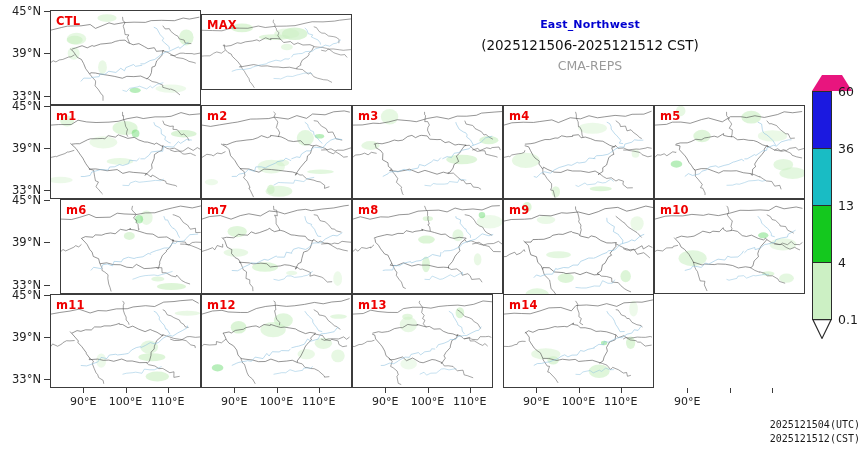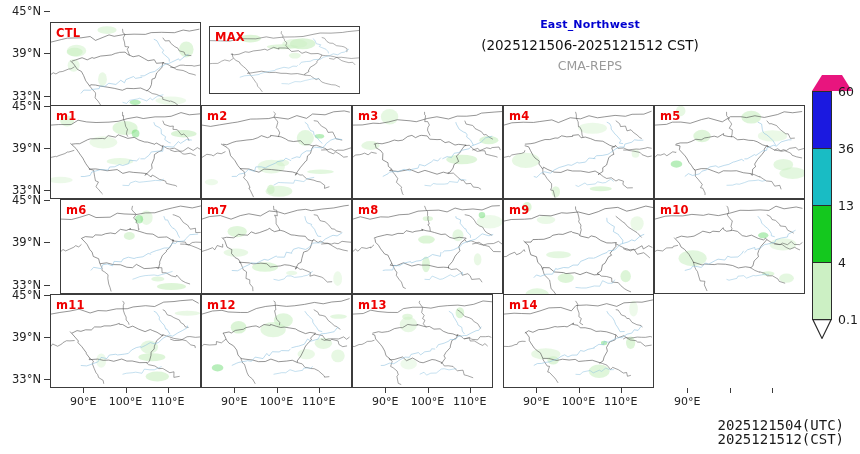--- a/index.html
+++ b/index.html
@@ -43,37 +43,37 @@
   .cb-seg{position:absolute;left:0;width:20px;box-sizing:border-box;
           border-left:1.2px solid #2b2b2b;border-right:1.2px solid #2b2b2b;}
   .cb-div{position:absolute;left:0;width:20px;height:0;border-top:1.3px solid #2b2b2b;}
   .cb-lab{position:absolute;left:26px;font-size:12.5px;color:#1a1a1a;
           transform:translateY(-50%);white-space:nowrap;}
   .cb-arrow{position:absolute;left:0;width:20px;height:0;}
 
   
   .foot-left{position:absolute;left:48px;top:418px;font-size:11.5px;line-height:14px;
              font-family:"DejaVu Sans Mono","Liberation Mono",monospace;color:#1a1a1a;white-space:pre;}
-  .foot-right{position:absolute;right:16px;top:418px;font-size:14px;line-height:14px;
+  .foot-right{position:absolute;right:0;top:418px;font-size:10px;line-height:14px;
               font-family:"DejaVu Sans Mono","Liberation Mono",monospace;color:#1a1a1a;
               text-align:right;white-space:pre;}
 </style>
 </head>
 <body>
 
 <div class="root">
 
   <div class="title-block">
     <div class="title-main">East_Northwest</div>
     <div class="title-period">(2025121506-2025121512 CST)</div>
     <div class="title-model">CMA-REPS</div>
   </div>
 
   <div class="grid" id="grid">
-      <div class="panel framed" style="left: 0px; top: 0px; width: 151px; height: 94.5px; margin-top: 12px;">
+      <div class="panel framed" style="left: 0px; top: 0px; width: 151px; height: 94.5px;">
         <div class="mapwrap">
           <svg viewBox="0 0 200 126" preserveAspectRatio="none">
             <ellipse cx="181.6" cy="36.0" rx="9.8" ry="10.9" fill="#ccf0c4" opacity="0.61"></ellipse>
             <ellipse cx="69.1" cy="76.6" rx="5.9" ry="9.4" fill="#ccf0c4" opacity="0.44"></ellipse>
             <ellipse cx="34.3" cy="37.8" rx="13.0" ry="8.2" fill="#ccf0c4" opacity="0.49"></ellipse>
             <ellipse cx="31.8" cy="39.5" rx="10.8" ry="5.7" fill="#ccf0c4" opacity="0.62"></ellipse>
             <ellipse cx="30.4" cy="57.6" rx="8.0" ry="8.7" fill="#ccf0c4" opacity="0.43"></ellipse>
             <ellipse cx="160.9" cy="105.7" rx="20.6" ry="5.7" fill="#ccf0c4" opacity="0.35"></ellipse>
             <ellipse cx="75.2" cy="9.7" rx="12.9" ry="5.3" fill="#ccf0c4" opacity="0.52"></ellipse>
             <ellipse cx="113.0" cy="108.1" rx="7.4" ry="3.6" fill="#14c81e" opacity="0.30"></ellipse>
@@ -87,21 +87,21 @@
             <path d="M 0.0 70.0 L 3.0 67.8 L 6.6 69.4 L 11.0 66.7 L 15.8 66.0 L 23.9 62.6 L 26.9 62.5 L 31.6 59.6" fill="none" stroke="#4a4a4a" stroke-width="0.7"></path>
             <path d="M 160.0 60.0 L 165.2 61.1 L 173.1 57.5 L 177.5 57.4 L 180.7 57.9 L 189.4 58.0 L 192.0 58.8 L 201.4 57.1" fill="none" stroke="#4a4a4a" stroke-width="0.7"></path>
             <path d="M 40.0 96.0 L 44.0 91.4 L 53.1 91.6 L 54.4 90.6 L 64.6 89.4 L 65.8 85.8 L 72.4 86.3 L 77.6 82.1 L 87.1 83.7 L 93.7 78.0 L 98.6 81.5 L 100.5 77.1 L 110.7 72.9 L 113.5 75.4 L 122.4 73.9" fill="none" stroke="#8ec2e0" stroke-width="0.8"></path>
             <path d="M 120.0 72.0 L 125.1 72.0 L 132.9 67.6 L 139.3 66.0 L 144.8 61.8 L 146.9 59.9 L 155.5 55.1 L 157.5 55.4 L 161.4 53.6 L 171.3 48.8 L 172.8 51.0 L 179.7 45.4 L 184.5 42.6" fill="none" stroke="#8ec2e0" stroke-width="0.8"></path>
             <path d="M 138.0 22.0 L 142.2 24.2 L 145.9 31.1 L 146.7 32.4 L 151.1 37.1 L 149.4 40.4 L 152.1 43.0 L 158.6 48.7 L 158.8 52.6" fill="none" stroke="#8ec2e0" stroke-width="0.8"></path>
             <path d="M 96.0 108.0 L 101.5 109.6 L 105.3 105.4 L 117.0 103.3 L 118.3 102.3 L 128.5 106.1 L 133.3 102.2 L 135.9 104.7 L 142.7 99.8 L 150.8 97.7" fill="none" stroke="#8ec2e0" stroke-width="0.7"></path>
           </svg>
         </div>
         <div class="panel-label" style="color: rgb(238, 0, 0);">CTL</div>
       </div>
-      <div class="panel framed" style="left: 151px; top: 16px; width: 151px; height: 68px; margin-left: 8px;">
+      <div class="panel framed" style="left: 151px; top: 4px; width: 151px; height: 76px;">
         <div class="mapwrap">
           <svg viewBox="0 0 200 126" preserveAspectRatio="none">
             <ellipse cx="97.1" cy="37.7" rx="20.7" ry="4.9" fill="#ccf0c4" opacity="0.59"></ellipse>
             <ellipse cx="124.4" cy="32.0" rx="17.1" ry="10.7" fill="#ccf0c4" opacity="0.70"></ellipse>
             <ellipse cx="113.9" cy="54.6" rx="8.0" ry="5.5" fill="#ccf0c4" opacity="0.48"></ellipse>
             <ellipse cx="113.7" cy="31.8" rx="16.7" ry="8.7" fill="#ccf0c4" opacity="0.45"></ellipse>
             <ellipse cx="53.7" cy="22.0" rx="14.8" ry="7.4" fill="#ccf0c4" opacity="0.67"></ellipse>
             <path d="M 0.0 26.0 L 14.2 26.5 L 26.8 26.9 L 40.1 22.1 L 49.9 22.4 L 61.5 22.6 L 75.6 18.8 L 85.0 21.3 L 99.0 19.2 L 113.2 18.9 L 124.9 18.1 L 139.6 13.7 L 147.8 11.5 L 162.4 11.7 L 177.9 10.4 L 184.3 8.9 L 200.4 6.6" fill="none" stroke="#4a4a4a" stroke-width="0.8"></path>
             <path d="M 28.0 52.0 L 32.5 53.1 L 38.9 52.0 L 47.3 47.3 L 52.2 48.3 L 58.2 45.7 L 67.6 44.2 L 73.7 42.3 L 77.0 44.4 L 85.5 38.8 L 92.7 42.3 L 92.0 40.0 L 100.9 40.1 L 105.1 40.9 L 109.6 46.8 L 118.7 45.3 L 123.5 50.2 L 128.7 47.5 L 135.5 51.1 L 145.0 50.6 L 150.0 53.1 L 150.0 54.0 L 147.4 60.4 L 143.4 65.5 L 143.7 67.3 L 141.7 70.8 L 134.5 77.0 L 132.0 83.8 L 133.1 84.7 L 126.8 90.1 L 128.0 92.0 L 117.4 88.9 L 108.8 89.7 L 102.2 88.5 L 95.3 88.4 L 87.7 86.6 L 79.7 87.0 L 69.3 84.4 L 57.5 87.1 L 50.4 88.7 L 52.0 86.0 L 47.9 79.1 L 44.9 75.6 L 40.5 70.2 L 39.4 66.8 L 34.8 63.8 L 30.8 58.3 L 29.6 49.9" fill="none" stroke="#4a4a4a" stroke-width="0.8"></path>
             <path d="M 96.0 8.0 L 95.4 12.5 L 97.8 15.4 L 97.9 20.1 L 99.8 23.1 L 99.9 25.7 L 103.3 30.4 L 101.7 35.0 L 104.7 40.7 L 105.4 41.6" fill="none" stroke="#4a4a4a" stroke-width="0.7"></path>

